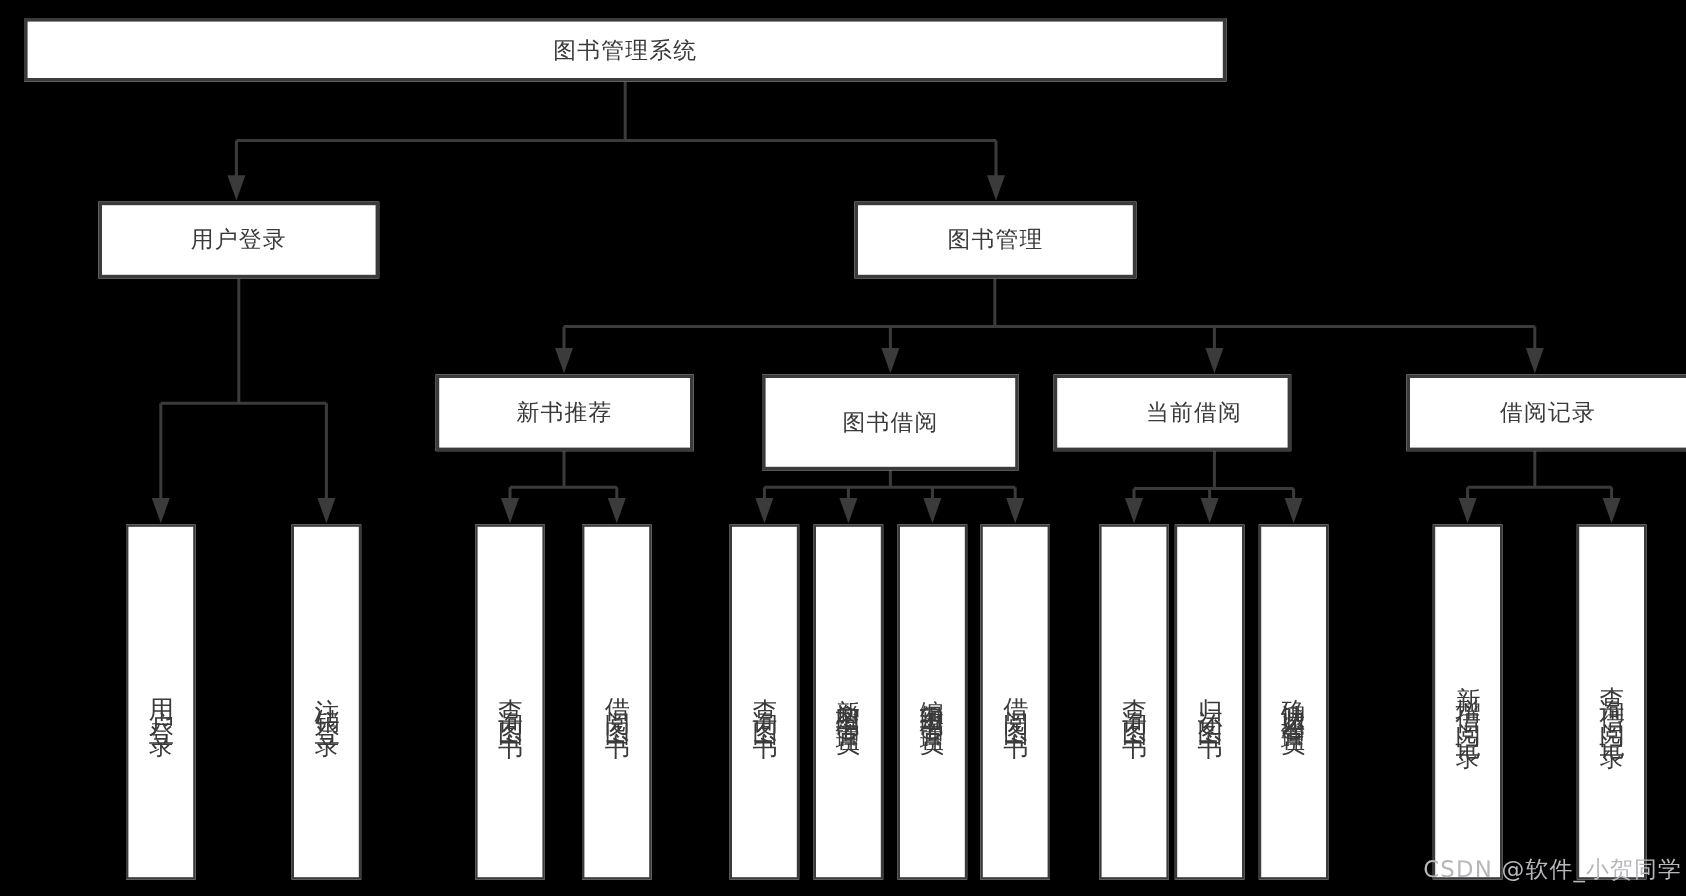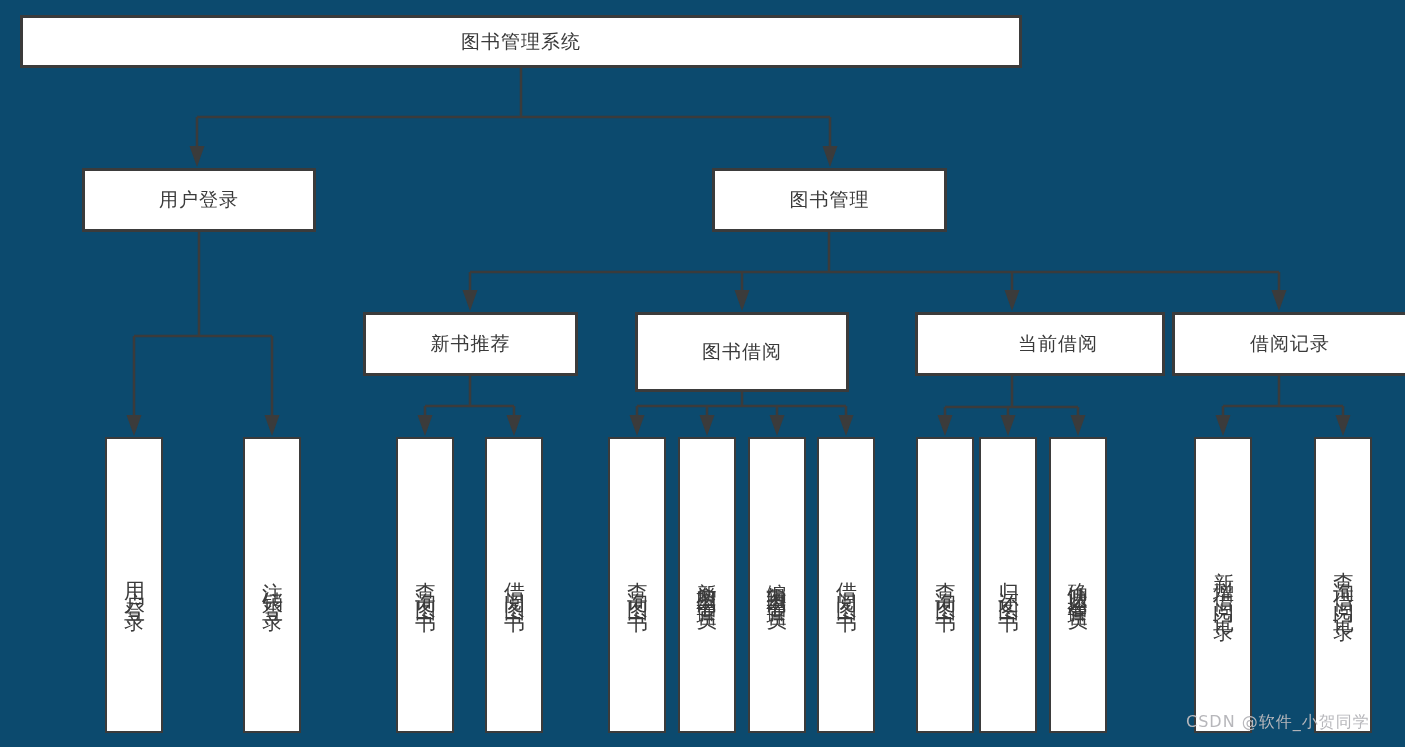--- a/index.html
+++ b/index.html
@@ -1,42 +1,42 @@
 <!DOCTYPE html>
 <html><head>
 <meta charset="utf-8">
 <style>
   html,body{margin:0;padding:0;background:#ffffff;}
   #stage{
-    position:relative;width:1405px;height:747px;background:#0c4a6e;overflow:hidden;
+    position:relative;width:1405px;height:747px;background:#000000;overflow:hidden;
     font-family:"DejaVu Sans","Liberation Sans",sans-serif;color:#3a3a3a;
   }
   #wires{position:absolute;left:0;top:0;width:1405px;height:747px;pointer-events:none;}
   .box{
     position:absolute;background:#ffffff;border:3px solid #3b3b3b;box-sizing:border-box;
     display:flex;align-items:center;justify-content:center;z-index:2;
   }
   .vbox{border-width:2px;}
   .hlabel{font-size:19px;letter-spacing:1px;white-space:nowrap;color:#3a3a3a;}
   .vlabel{
     writing-mode:vertical-rl;font-size:21px;letter-spacing:10px;color:#3a3a3a;
     line-height:1;white-space:nowrap;
   }
   .vlabel.tight{letter-spacing:4px;font-size:20px;}
   #watermark{
     position:absolute;left:1186px;top:712px;z-index:5;
-    font-size:16px;letter-spacing:1px;color:#b7b7bb;white-space:nowrap;
+    font-size:19px;letter-spacing:1px;color:#b7b7bb;white-space:nowrap;
   }
   
   #root-box{left:20px;top:15px;width:1002px;height:53px;}
   #branch-user{left:82px;top:168px;width:234px;height:64px;}
   #branch-mgmt{left:712px;top:168px;width:235px;height:64px;}
   #mod-recommend{left:363px;top:312px;width:215px;height:64px;}
   #mod-borrow{left:635px;top:312px;width:214px;height:80px;}
-  #mod-current{left:915px;top:312px;width:250px;height:64px;padding-left:36px;}
+  #mod-current{left:878px;top:312px;width:198px;height:64px;padding-left:36px;}
   #mod-records{left:1172px;top:312px;width:236px;height:64px;}
   .leaf{top:437px;width:58px;height:296px;}
   #leaf-a1{left:105px;} #leaf-a2{left:243px;}
   #leaf-b1{left:396px;} #leaf-b2{left:485px;}
   #leaf-c1{left:608px;} #leaf-c2{left:678px;} #leaf-c3{left:748px;} #leaf-c4{left:817px;}
   #leaf-d1{left:916px;} #leaf-d2{left:979px;} #leaf-d3{left:1049px;}
   #leaf-e1{left:1194px;} #leaf-e2{left:1314px;}
 </style>
 </head>
 <body>

